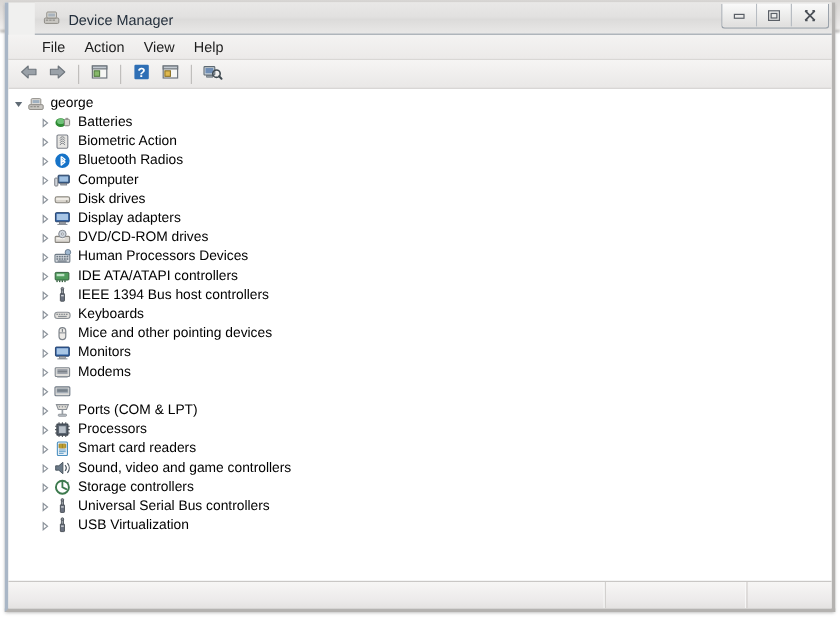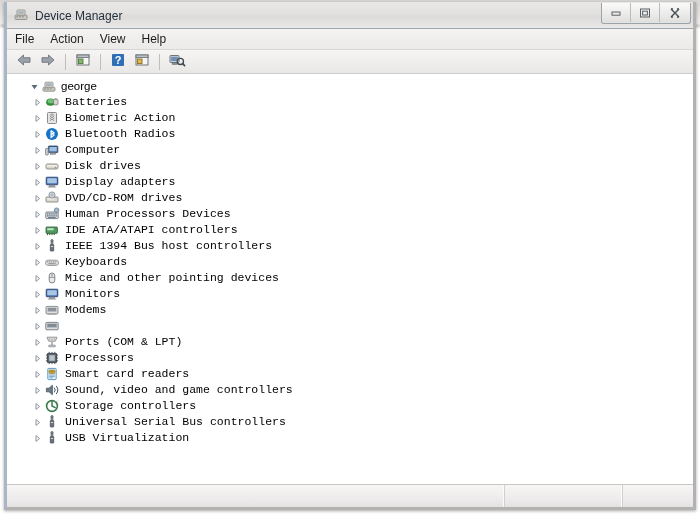--- a/index.html
+++ b/index.html
@@ -48,20 +48,21 @@
     background: #f0f0ef;
     box-shadow: 0 1px 3px rgba(0,0,0,.35);
   }
 
   
   #titlebar {
     position: relative;
     height: 26px;
     background: linear-gradient(to bottom, #e9e8e7 0%, #e2e1e0 45%, #dcdbda 55%, #e9e8e7 100%);
     border-bottom: 1px solid #9fa6af;
+    margin-left: 22px;
   }
   #titlebar-left {
     position: absolute;
     left: 6px; top: 4px;
     display: flex;
     align-items: center;
     gap: 6px;
   }
   .title-text {
     font-size: 12px;
@@ -92,21 +93,21 @@
   }
   .winbtn:last-child { border-right: none; width: 30px; }
 
   
   #menubar {
     height: 20px;
     background: linear-gradient(to bottom,#f4f3f2,#eceae9);
     border-bottom: 1px solid #d9d7d5;
     display: flex;
     align-items: center;
-    padding-left: 0;
+    padding-left: 20px;
     gap: 0px;
   }
   .menu-item {
     font-size: 12px;
     color: #1c1c1c;
     padding: 2px 8px 3px 8px;
     line-height: 14px;
     white-space: nowrap;
   }
 
@@ -162,26 +163,26 @@
   .node-ico {
     width: 16px; height: 16px;
     flex: 0 0 16px;
     margin-right: 4px;
     display: flex;
     align-items: center;
     justify-content: center;
   }
   .node-label { line-height: 16px; }
 
-  .root { padding-left: 21px; }
+  .root { padding-left: 2px; }
   .child { padding-left: 24px; }
   .child .node-ico { margin-right: 5px; }
 
   
-  #tree-children { position: relative; font-family: Liberation Mono, monospace; }
+  #tree-children { position: relative; }
 
   
   #statusbar {
     position: absolute;
     left: 0; right: 0; bottom: 0;
     height: 22px;
     background: linear-gradient(to bottom,#f7f6f5,#eceaea 70%,#e4e2e1 100%);
     border-top: 1px solid #c9c7c5;
     display: flex;
   }

